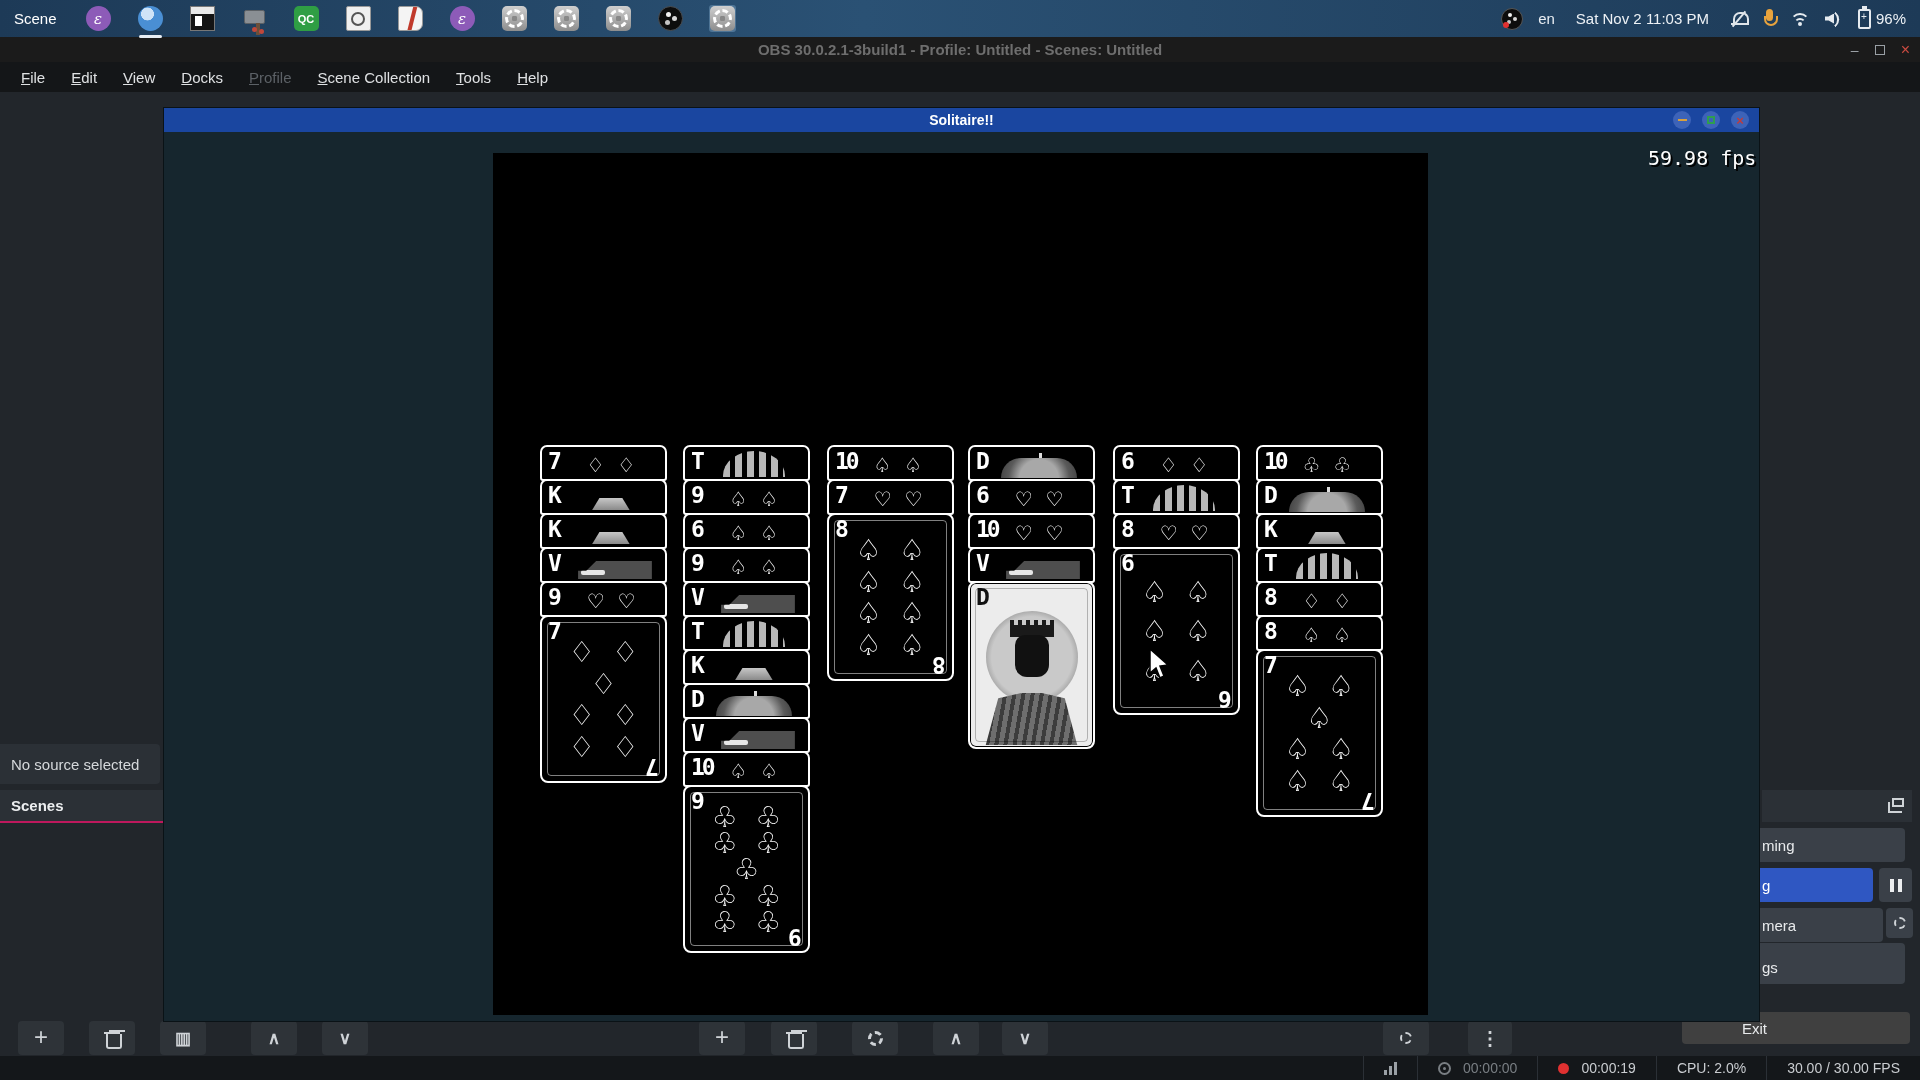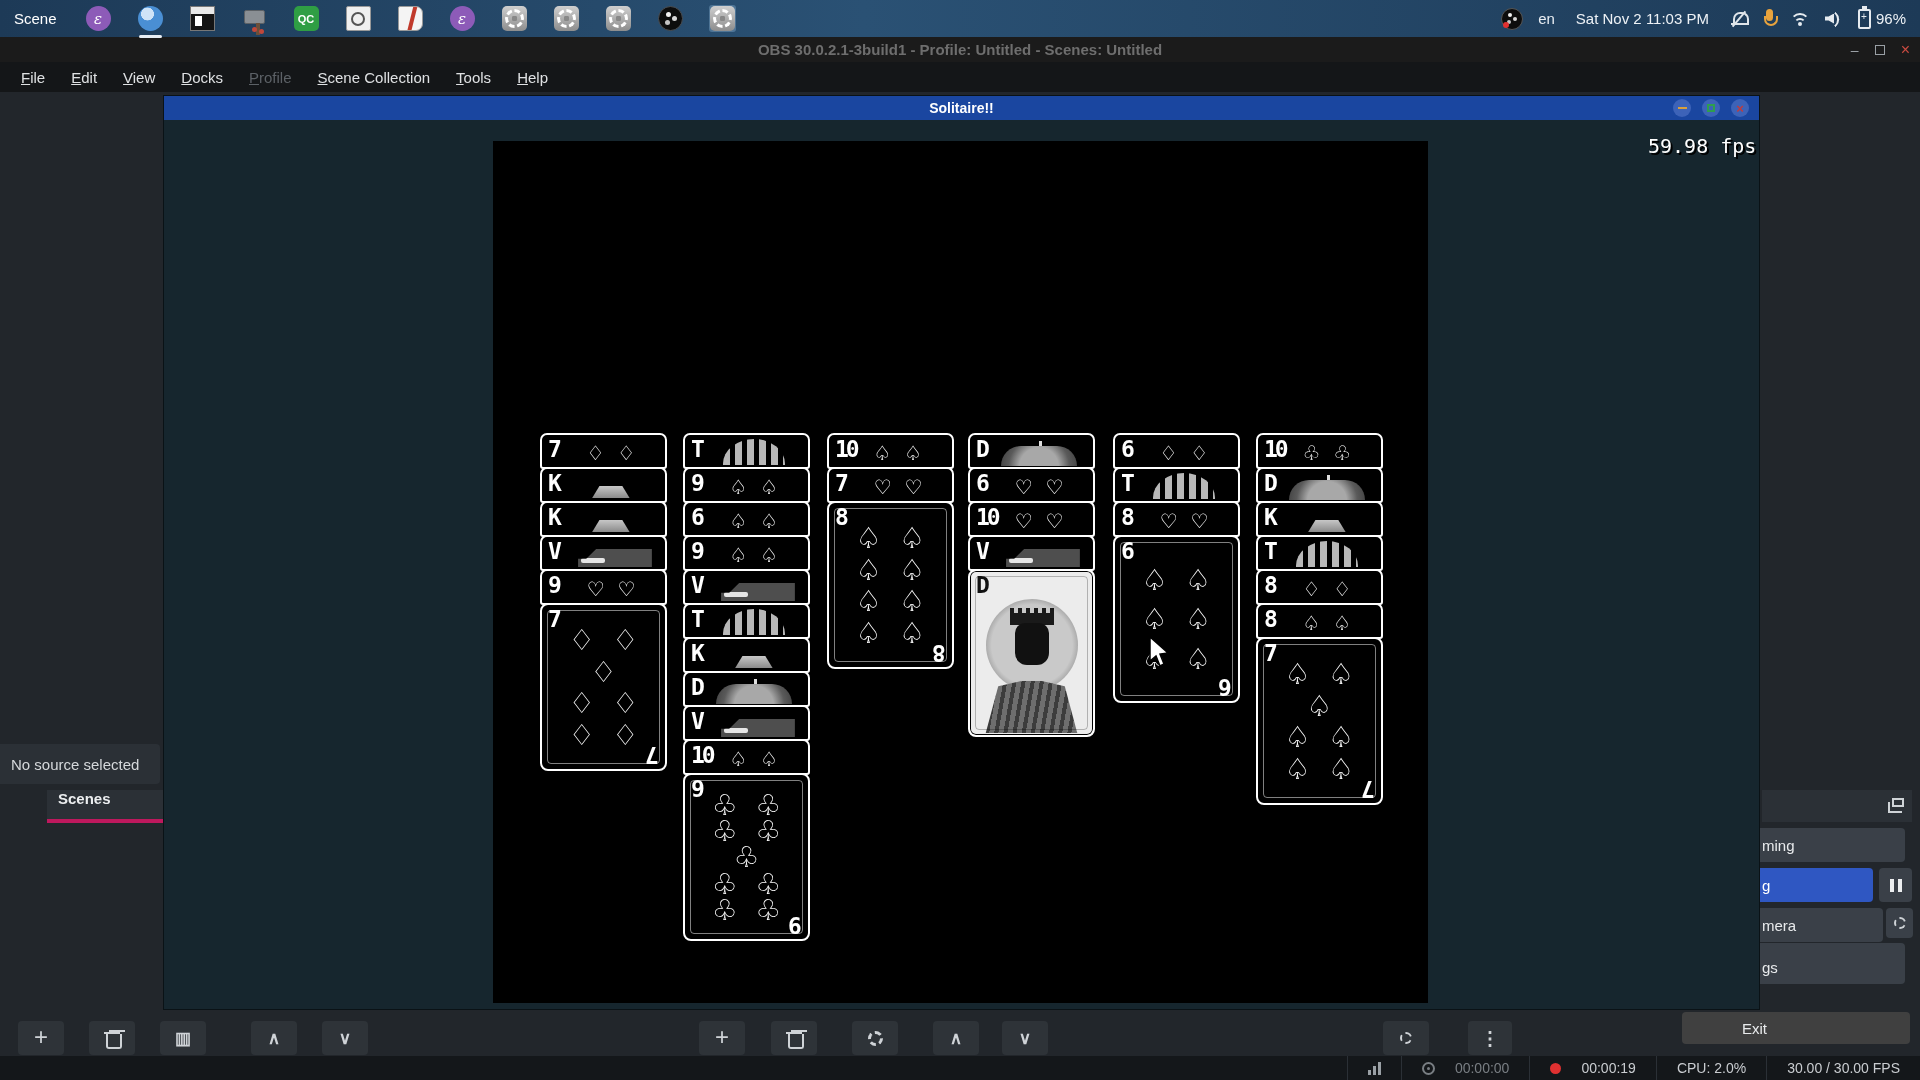--- a/index.html
+++ b/index.html
@@ -74,21 +74,21 @@
     display:flex; align-items:center; padding-left:8px; }
   .menu-item { font-size:15px; color:#dfe1e3; padding:4px 13px; }
   .menu-item::first-letter { text-decoration:underline; }
   .menu-item.disabled { color:#5c6166; }
 
   
   .source-info { position:absolute; left:0; top:744px; width:160px; height:40px; background:#2b3036;
     border-radius:0 4px 4px 0; display:flex; align-items:center; padding-left:11px; }
   .source-info span { font-size:15px; color:#d5d8db; }
   .scenes-header { position:absolute; left:0; top:790px; width:163px; height:33px; background:#2b3036;
-    border-bottom:4px solid #be185d; display:flex; padding-left:11px;margin-left:47px; }
+    border-bottom:2px solid #be185d; display:flex; align-items:center; padding-left:11px; }
   .scenes-header span { font-size:15px; font-weight:bold; color:#eceef0; }
   .scene-list { position:absolute; left:0; top:824px; width:160px; }
   .scene-row { height:29px; display:flex; align-items:center; padding-left:11px; font-size:15px; color:#d5d8db; }
   .scene-row.selected { background:#3a57c5; color:#fff; }
 
   
   .tool-btn { position:absolute; width:46px; height:34px; background:#2e3338; border-radius:4px;
     display:flex; align-items:center; justify-content:center; color:#cfd3d7; }
   .glyph { font-size:17px; line-height:1; color:#cfd3d7; font-weight:bold; }
   .i-plus { font-size:24px; font-weight:normal; margin-top:-2px; }
@@ -107,31 +107,31 @@
   .ctl-row.active { background:#2f57c2; color:#fff; }
   .sq-btn { position:absolute; background:#3a4048; border-radius:4px; display:flex; align-items:center; justify-content:center; z-index:1; }
   .pause-bars { display:flex; gap:4px; }
   .pause-bars i { width:4px; height:13px; background:#eceef0; }
   .exit-btn { position:absolute; left:1682px; top:1012px; width:228px; height:32px; background:#404040; border-radius:4px;
     display:flex; align-items:center; justify-content:flex-start; padding-left:60px; color:#e8eaec; font-size:15px; z-index:1; }
 
   
   .statusbar { position:absolute; left:0; top:1056px; width:1920px; height:24px; background:#14171a;
     display:flex; justify-content:flex-end; align-items:stretch; z-index:6; }
-  .sb-seg { display:flex; align-items:center; gap:20px; padding:0 20px; border-left:1px solid #2b3036; font-size:14px; color:#c9ccd0; }
+  .sb-seg { display:flex; align-items:center; gap:12px; padding:0 20px; border-left:1px solid #2b3036; font-size:14px; color:#c9ccd0; }
   .sb-dim { color:#797e83; }
   .signal-bars { display:flex; align-items:flex-end; gap:2px; height:13px; }
   .signal-bars i { width:3px; background:#9aa0a5; }
   .signal-bars i:nth-child(1){height:5px;} .signal-bars i:nth-child(2){height:9px;} .signal-bars i:nth-child(3){height:13px;}
   .broadcast-icon { position:relative; width:13px; height:13px; border:2px solid #797e83; border-radius:50%; }
   .broadcast-icon::after { content:""; position:absolute; left:3px; top:3px; width:3px; height:3px; background:#797e83; border-radius:50%; }
   .rec-dot { width:11px; height:11px; background:#e03131; border-radius:50%; }
 
   
-  .sol-window { position:absolute; left:163px; top:95px; width:1597px; height:915px; z-index:5;
+  .sol-window { position:absolute; left:163px; top:107px; width:1597px; height:915px; z-index:5;
     background:#16262e; border:1px solid #0a1216; }
   .sol-titlebar { position:absolute; left:0; top:0; width:100%; height:24px; background:#1a46a0;
     display:flex; align-items:center; justify-content:center; }
   .sol-title { color:#fff; font-weight:bold; font-size:14px; }
   .sol-btns { position:absolute; right:10px; top:3px; display:flex; gap:11px; }
   .sol-btn { width:18px; height:18px; border-radius:50%; background:#3d63b8; display:flex; align-items:center; justify-content:center; }
   .sol-btn .dash { width:9px; height:2px; background:#d9a03c; }
   .sol-btn .maxsq { width:8px; height:8px; border:2px solid #2e9e4f; }
   .sol-btn .closex { color:#c23b3b; font-size:13px; font-weight:bold; line-height:1; }
   .fps-overlay { position:absolute; left:1484px; top:38px; color:#fff; font-family:"DejaVu Sans Mono",monospace;

